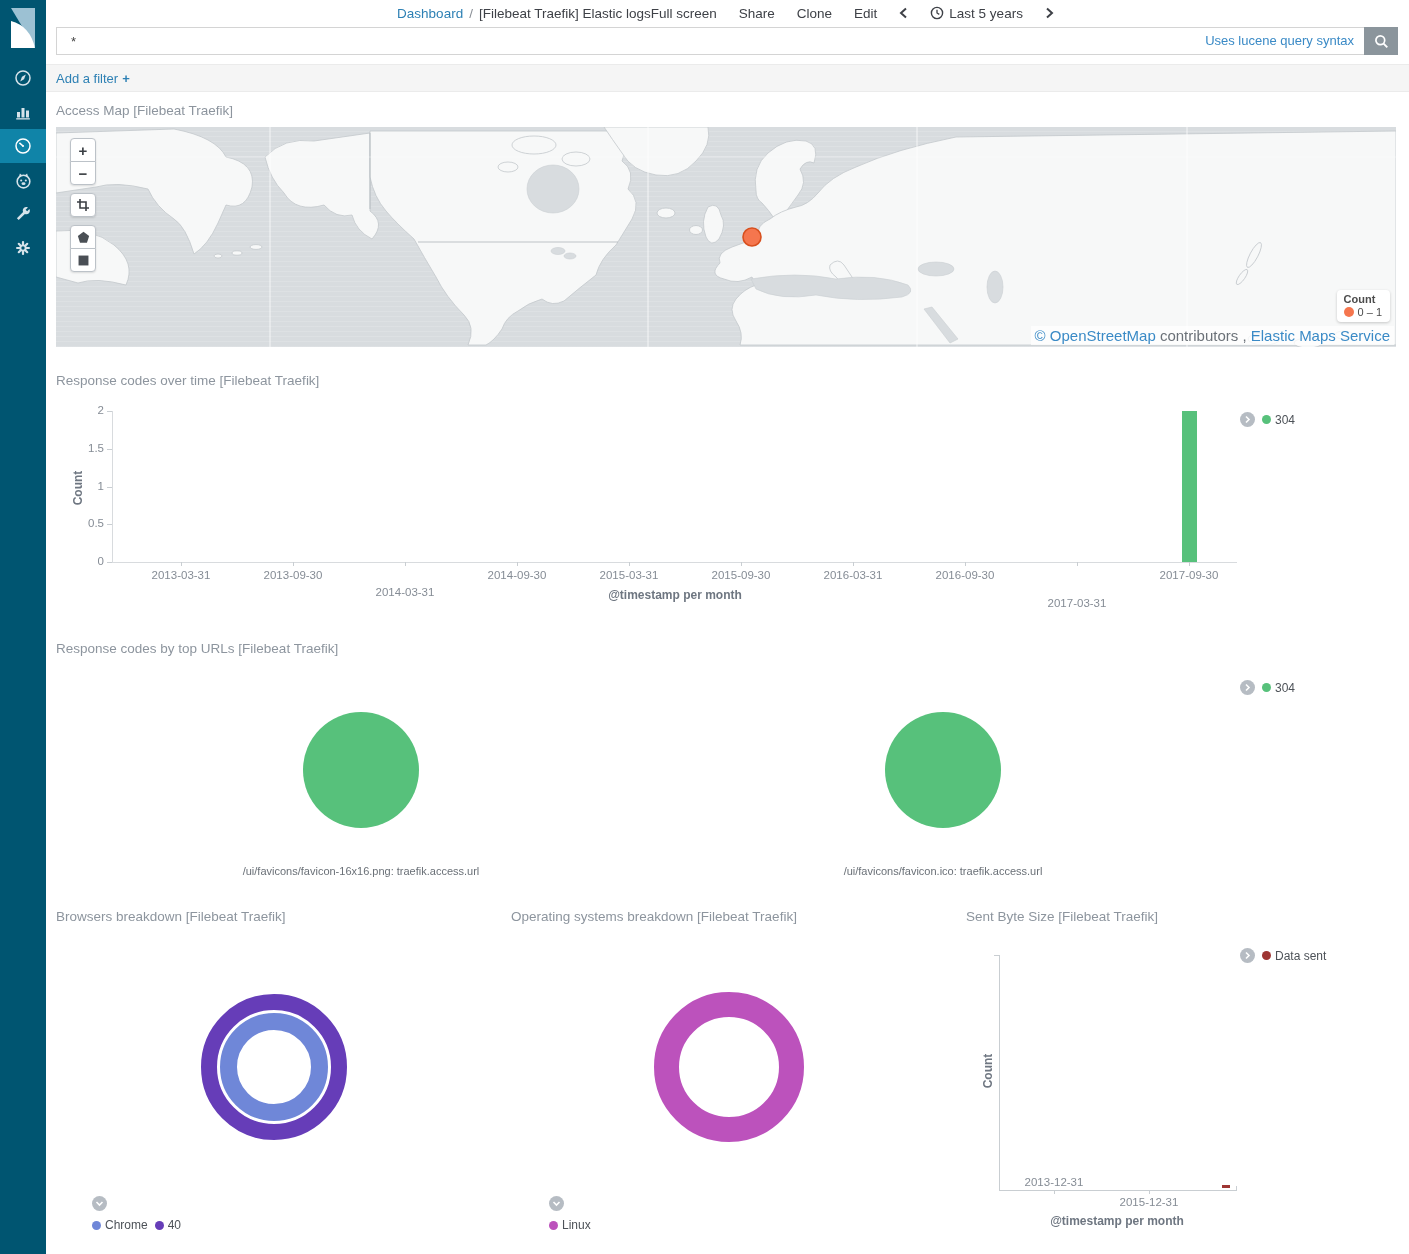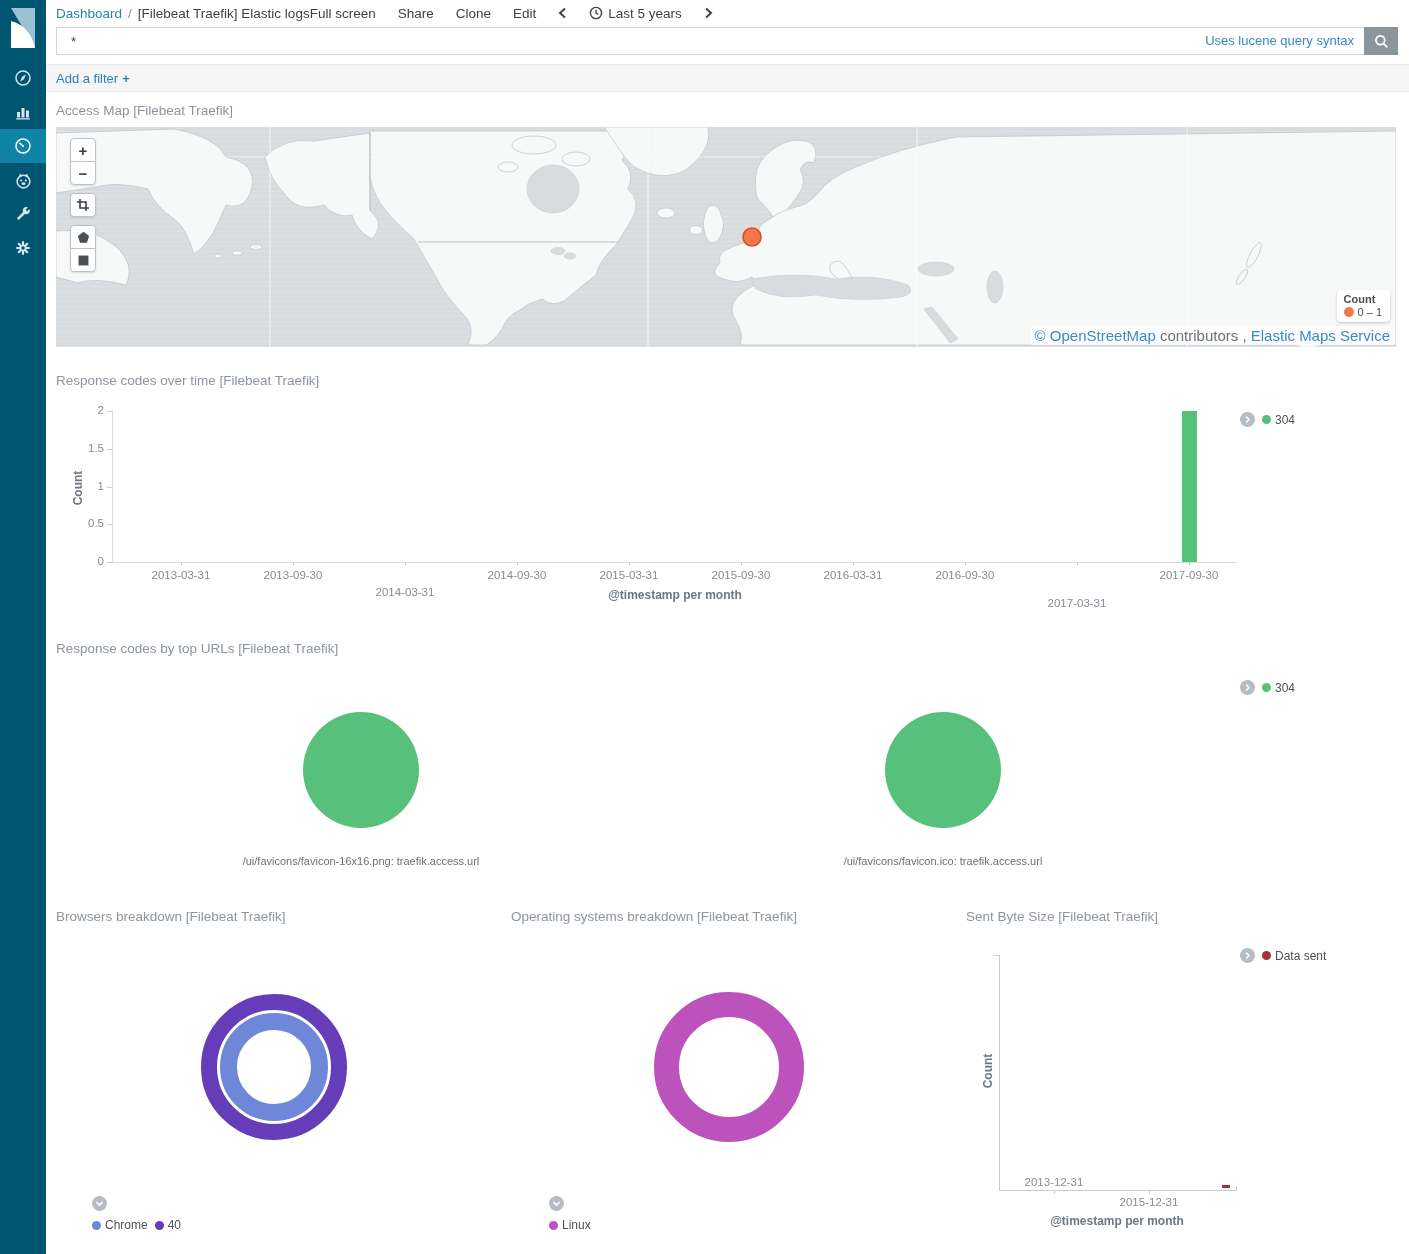--- a/index.html
+++ b/index.html
@@ -6,21 +6,21 @@
   body{width:1409px;height:1254px;font-family:"Liberation Sans","DejaVu Sans",sans-serif;overflow:hidden;}
   .app{position:relative;width:1409px;height:1254px;overflow:hidden;background:#fff;}
   
   .sidebar{position:absolute;left:0;top:0;width:46px;height:1254px;background:#005571;z-index:30;}
   .logo{width:46px;height:56px;display:flex;align-items:center;justify-content:center;cursor:pointer;}
   .nav{margin-top:5px;}
   .nav-item{width:46px;height:34px;display:flex;align-items:center;justify-content:center;cursor:pointer;}
   .nav-item.active{background:#1084a8;}
   
   .content{position:absolute;left:46px;top:0;width:1363px;height:1254px;}
-  .topbar{position:absolute;left:0;top:0;right:0;height:26px;display:flex;align-items:center;justify-content:flex-start;padding:0 14px 0 10px;box-sizing:border-box;}
+  .topbar{position:absolute;left:0;top:0;right:0;height:26px;display:flex;align-items:center;justify-content:center;padding:0 14px 0 10px;box-sizing:border-box;}
   .crumbs{font-size:13.5px;color:#3e4147;display:flex;align-items:center;gap:6px;}
   .crumb-link{color:#2d80b4;cursor:pointer;}
   .crumb-sep{color:#8a8f96;}
   .menu{display:flex;align-items:center;gap:22px;font-size:13.5px;color:#3e4147;}
   .menu-item{cursor:pointer;}
   .timepick{display:flex;align-items:center;gap:5px;cursor:pointer;}
   .chev{cursor:pointer;display:flex;align-items:center;}
   
   .query-row{position:absolute;left:10px;right:11px;top:27px;height:28px;display:flex;}
   .query-input{flex:1;height:28px;box-sizing:border-box;border:1px solid #d4d4d4;border-right:none;padding:0 180px 0 14px;font-size:13px;color:#444;font-family:inherit;outline:none;}
@@ -49,21 +49,21 @@
   .tickmark{position:absolute;background:#c9ced2;}
   .axlabel{position:absolute;color:#6e7681;font-weight:bold;font-size:12px;text-align:center;}
   .rot{transform:rotate(-90deg);}
   .bar{position:absolute;cursor:pointer;}
   .leg-row{position:absolute;display:flex;align-items:center;gap:7px;}
   .ltoggle{width:15px;height:15px;border-radius:50%;background:#b6bcc3;display:inline-flex;align-items:center;justify-content:center;cursor:pointer;flex:0 0 auto;}
   .ltoggle.down{transform:rotate(90deg);}
   .leg-item{display:inline-flex;align-items:center;gap:4px;color:#4d5258;font-size:12px;cursor:pointer;}
   .ldot{width:9px;height:9px;border-radius:50%;display:inline-block;}
   .pie{position:absolute;border-radius:50%;cursor:pointer;}
-  .pie-label{position:absolute;font-size:11px;color:#6a7077;text-align:center;width:420px;}
+  .pie-label{position:absolute;font-size:11px;color:#6a7077;text-align:center;width:420px;margin-top:10px;}
   .ring{position:absolute;border-radius:50%;box-sizing:border-box;cursor:pointer;}
 </style>
 </head>
 <body>
 
 <div class="app">
 
   <aside class="sidebar">
     <div class="logo">
       <svg width="34" height="44" viewBox="0 0 34 44">

